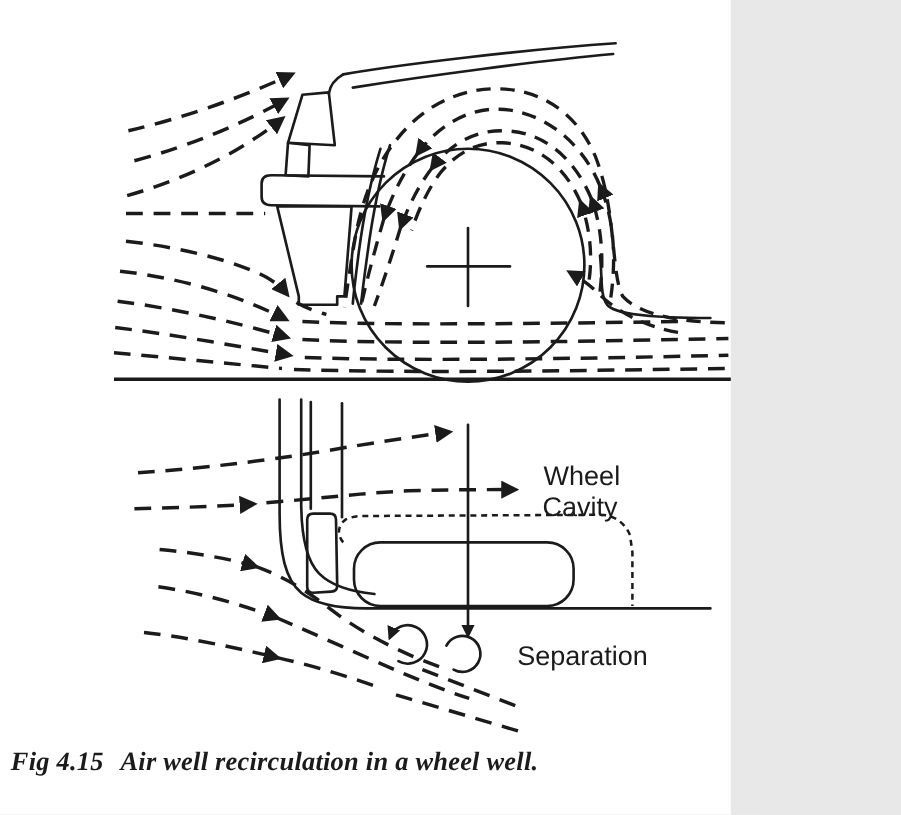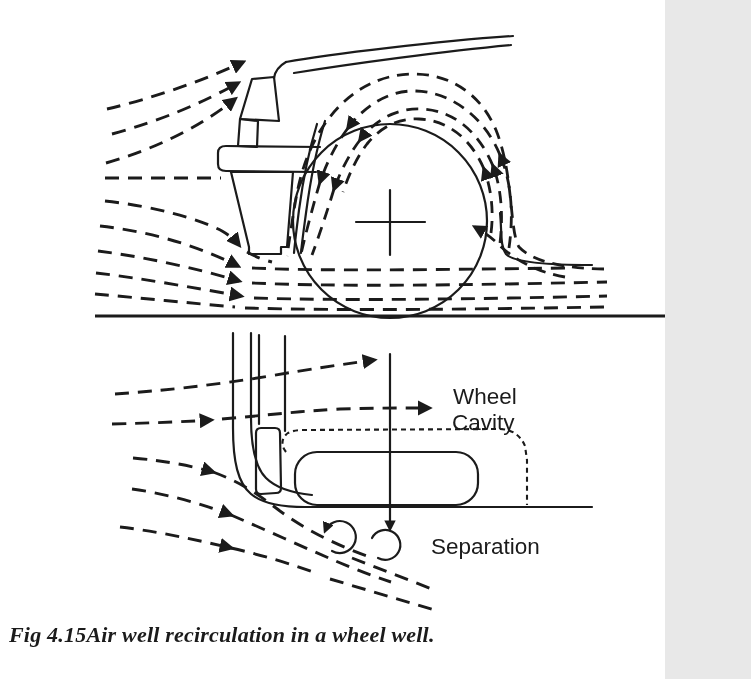--- a/index.html
+++ b/index.html
@@ -1,38 +1,38 @@
 <!DOCTYPE html>
 <html style="--ink: #1b1b1b; --bg: #ffffff;"><head>
 <meta charset="utf-8">
 <style>
   :root { --ink:#1b1b1b; --bg:#ffffff; }
   html,body { margin:0; padding:0; background:#e8e8e8; }
   .page {
-    position:relative; width:665px; height:679px;
+    position:relative; width:609px; height:679px;
     background:var(--bg); overflow:hidden;
     font-family:"Liberation Sans", sans-serif;
   }
   svg { position:absolute; left:0; top:0; }
   
   .ln  { fill:none; stroke:var(--ink); stroke-width:2.2; stroke-linecap:round; stroke-linejoin:round; }
   .lnG { fill:none; stroke:var(--ink); stroke-width:3; stroke-linecap:butt; }
   
   .st  { fill:none; stroke:var(--ink); stroke-width:2.9; stroke-dasharray:14 9; stroke-linecap:butt; }
   .rc  { fill:none; stroke:var(--ink); stroke-width:2.8; stroke-dasharray:12 8; stroke-linecap:butt; }
   
   .fd  { fill:none; stroke:var(--ink); stroke-width:2.1; stroke-dasharray:5 4; stroke-linecap:butt; }
   .ah  { fill:var(--ink); }
   .lbl { font-family:"Liberation Sans", sans-serif; font-size:22.5px; fill:var(--ink); }
   .caption {
     position:absolute; left:9px; top:622px; width:700px;
     font-family:"Liberation Serif", serif; font-style:italic; font-weight:600;
     font-size:22px; color:var(--ink); letter-spacing:0.2px; white-space:nowrap;
   }
-  .caption .fig-num { margin-right:0; }
+  .caption .fig-num { margin-right:14px; }
 </style>
 </head>
 <body>
 
 <div class="page">
 
 <svg width="751" height="679" viewBox="0 0 751 679">
   <defs>
     <marker id="ah" viewBox="0 0 10 10" refX="7.5" refY="5" markerWidth="5.2" markerHeight="5.2" orient="auto">
       <path d="M0 0 L10 5 L0 10 Z" class="ah"></path>

